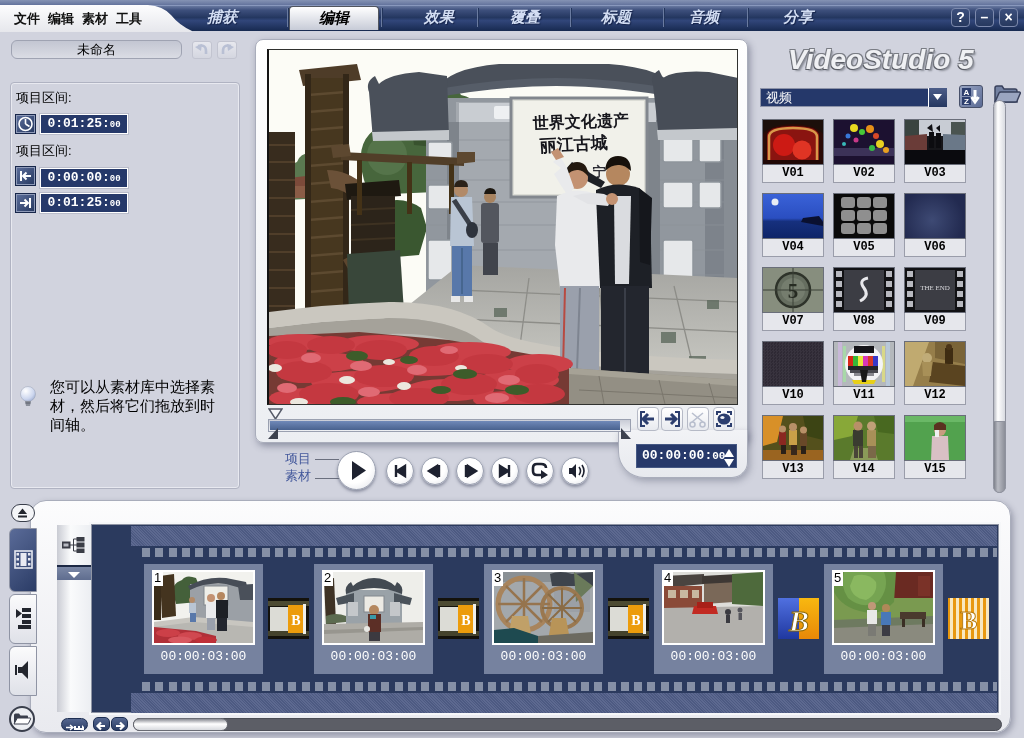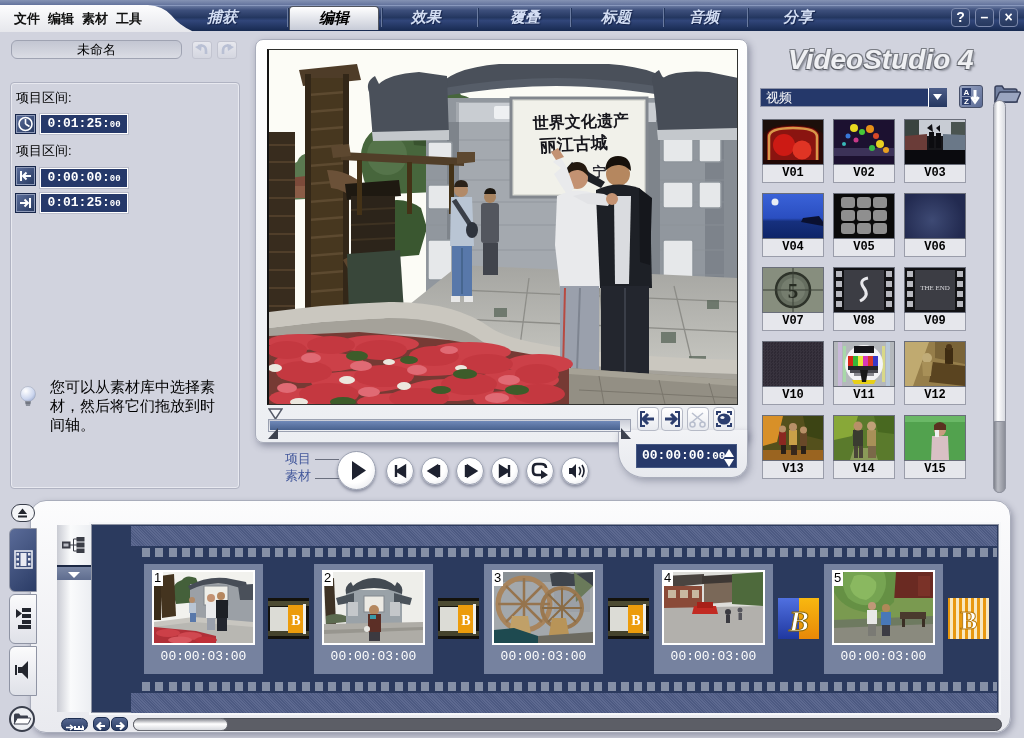--- a/index.html
+++ b/index.html
@@ -109,21 +109,21 @@
 <div id="menuarea" class="abs"></div>
 <div class="abs menuitem" style="left:14px;">文件</div>
 <div class="abs menuitem" style="left:48px;">编辑</div>
 <div class="abs menuitem" style="left:82px;">素材</div>
 <div class="abs menuitem" style="left:116px;">工具</div>
 
 <div class="abs tabtxt" style="left:177px;">捕获</div>
 <div id="seltab" class="abs">
     <div>编辑</div>
   </div>
-<div class="abs tabtxt" style="left:381px;">效果</div>
+<div class="abs tabtxt" style="left:394px;">效果</div>
 <div class="abs tabtxt" style="left:480px;">覆叠</div>
 <div class="abs tabtxt" style="left:571px;">标题</div>
 <div class="abs tabtxt" style="left:659px;">音频</div>
 <div class="abs tabtxt" style="left:753px;">分享</div>
 <div class="abs tabsep" style="left:287px;"></div>
 <div class="abs tabsep" style="left:381px;"></div>
 <div class="abs tabsep" style="left:477px;"></div>
 <div class="abs tabsep" style="left:570px;"></div>
 <div class="abs tabsep" style="left:663px;"></div>
 <div class="abs tabsep" style="left:747px;"></div>
@@ -500,21 +500,21 @@
  <svg width="26" height="26">
       <path d="M19,10 Q19,6 14,6 L10,6 Q6,6 6,10 L6,13 Q6,17 10,17 L17,17" stroke="#1e2230" stroke-width="2.6" fill="none"></path>
  <path d="M14,12 L21,17 L14,21 Z" fill="#1e2230"></path>
     </svg></div>
 <div class="abs circbtn" style="left:561px; top:457px; width:28px; height:28px;">
  <svg width="26" height="26">
       <path d="M7,10 L10,10 L14,6 L14,20 L10,16 L7,16 Z" fill="#1e2230"></path>
  <path d="M17,9 Q20,13 17,17 M20,7 Q24,13 20,19" stroke="#1e2230" stroke-width="1.6" fill="none"></path>
     </svg></div>
 
-<div id="vslogo" class="abs">VideoStudio 4</div>
+<div id="vslogo" class="abs">VideoStudio 5</div>
 <div id="libdrop" class="abs">视频</div>
 <div id="libdroparrow" class="abs"><svg width="17" height="17">
       <path d="M4,6 L13,6 L8.5,12 Z" fill="#fff"></path>
     </svg></div>
 <div class="abs" style="left:959px; top:85px; width:24px; height:23px; border:1px solid #47506a; border-radius:3px; background:linear-gradient(135deg,#9aa6c4,#5a6a94);">
  <svg width="22" height="21" viewBox="0 0 22 21">
       <rect x="2" y="2" width="9" height="8" fill="#2c3e6e"></rect>
       <text x="6.5" y="9" font-size="8" font-weight="bold" fill="#fff" text-anchor="middle">A</text>
  <rect x="2" y="11" width="9" height="8" fill="#2c3e6e"></rect>
       <text x="6.5" y="18" font-size="8" font-weight="bold" fill="#fff" text-anchor="middle">Z</text>

